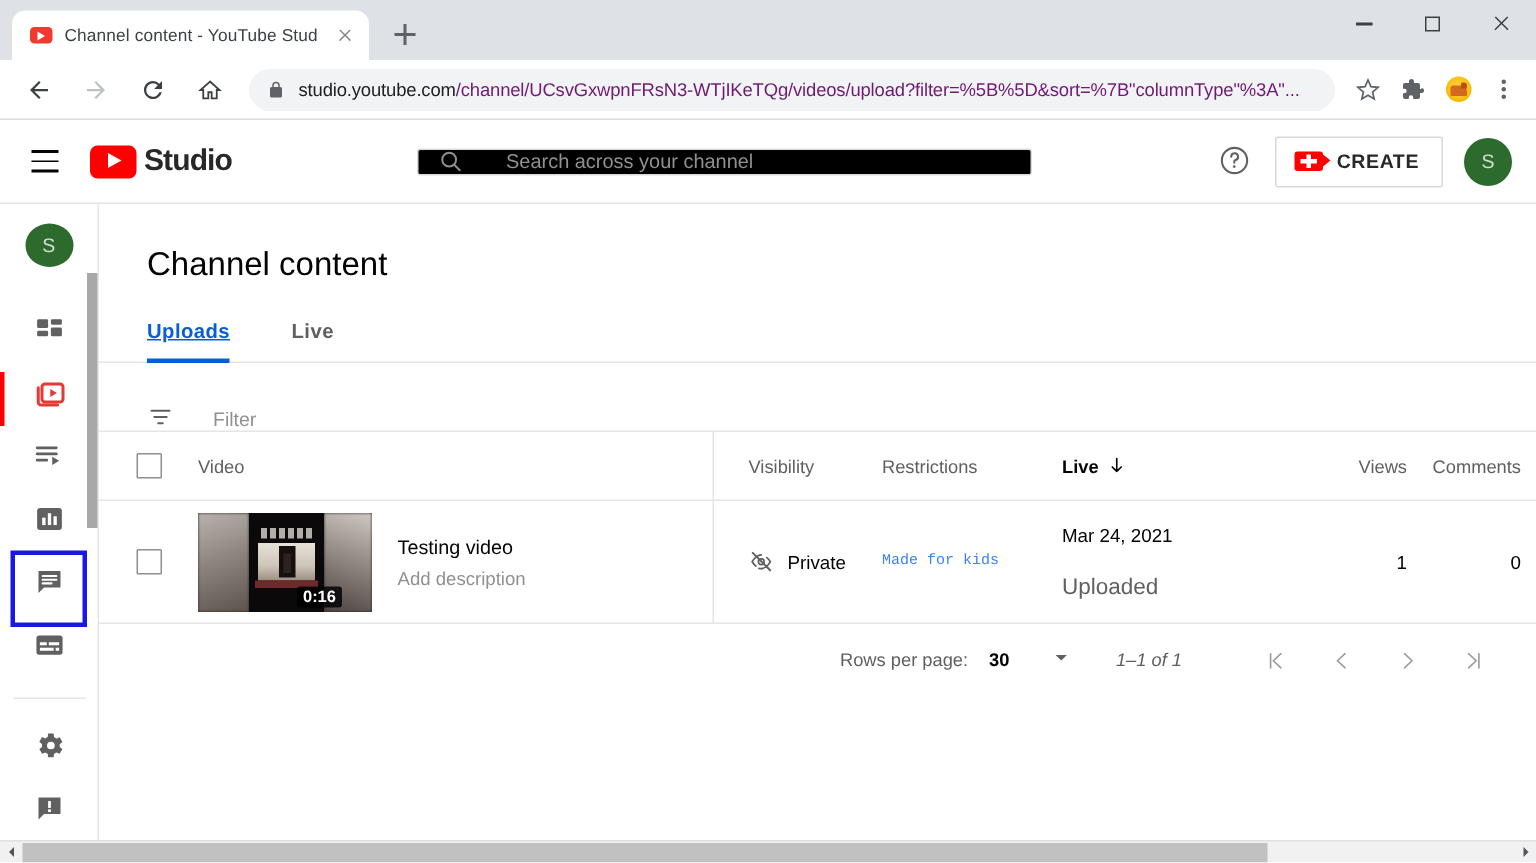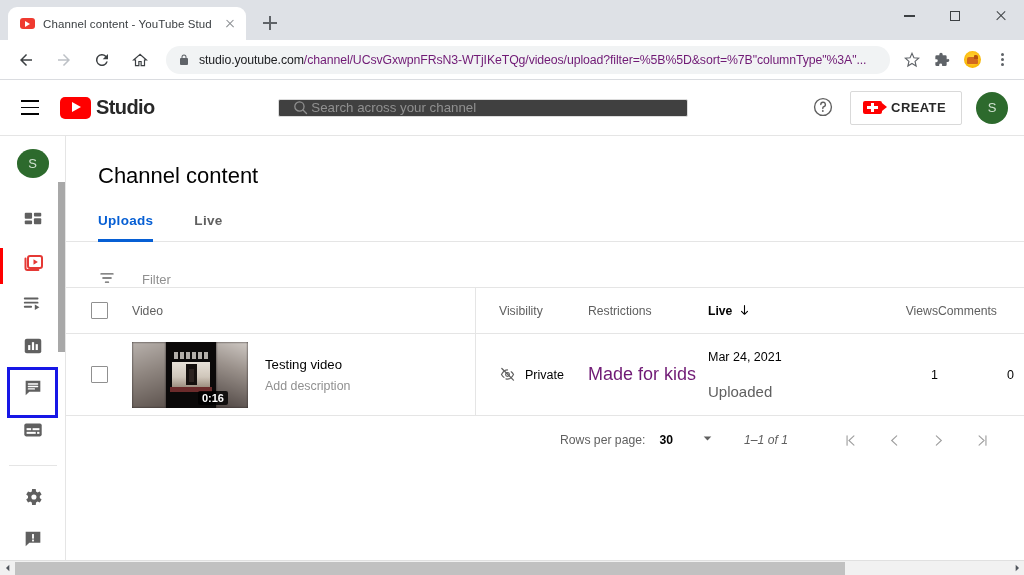--- a/index.html
+++ b/index.html
@@ -129,21 +129,21 @@
   .brand-logo::after {
     content: ""; position: absolute; left: 12px; top: 5.6px;
     border-left: 9px solid #fff;
     border-top: 5.4px solid transparent; border-bottom: 5.4px solid transparent;
   }
   .brand-text { font-size: 20px; font-weight: bold; color: #282828; letter-spacing: -.6px; }
 
   .search-wrap { flex: 1; display: flex; justify-content: center; }
   .searchbox {
     width: 410px; height: 18px; border: 1px solid #dcdcdc; border-radius: 2px;
-    display: flex; align-items: center; padding: 0 13px; gap: 2px; background: #404040;
+    display: flex; align-items: center; padding: 0 13px; gap: 28px; background: #000000;
   }
   .search-ph { font-size: 13.3px; color: #909090; }
 
   .header-right { display: flex; align-items: center; gap: 14px; }
   .help-icon { width: 24px; height: 24px; }
   .create-btn {
     height: 34px; border: 1px solid #d9d9d9; border-radius: 2px;
     display: flex; align-items: center; gap: 9px; padding: 0 15px 0 12px;
     background: #fff;
   }
@@ -207,21 +207,21 @@
   .content { flex: 1; min-width: 0; display: flex; flex-direction: column; background: #fff; }
   .page-title { font-size: 22px; color: #030303; padding: 27px 0 0 32px; font-weight: normal; }
 
   .tabs { display: flex; padding: 0 0 0 32px; margin-top: 24px;
           border-bottom: 1px solid #e5e5e5; gap: 0; }
   .tab-item {
     font-size: 13.5px; color: #606060; padding: 0 17px 13px; font-weight: bold;
     letter-spacing: .3px; position: relative;
   }
   .tab-item:first-child { padding-left: 0; padding-right: 24px; }
-  .tab-item.active { color: #065fd4; }
+  .tab-item.active { color: #065fd4; text-decoration: underline; }
   .tab-item.active::after {
     content: ""; position: absolute; left: 0; right: 24px; bottom: -1px;
     height: 3px; background: #065fd4;
   }
 
   .filterbar {
     height: 46px; display: flex; align-items: flex-end; padding-left: 32px;
     gap: 26px; border-bottom: 1px solid #e5e5e5;
   }
   .filter-ph { font-size: 13px; color: #909090; }
@@ -232,21 +232,21 @@
   }
   .th-check { width: 66px; flex: 0 0 66px; display: flex; justify-content: center; }
   .chk { width: 17px; height: 17px; border: 1.6px solid #909090; border-radius: 1px; }
   .th-video { flex: 1; min-width: 0; }
   .col-div { width: 1px; background: #e5e5e5; align-self: stretch; }
   .th-vis   { width: 112px; flex: 0 0 112px; padding-left: 23px; }
   .th-res   { width: 120px; flex: 0 0 120px; }
   .th-date  { width: 152px; flex: 0 0 152px; color: #030303; font-weight: bold;
               display: flex; align-items: center; gap: 6px; }
   .th-views { width: 78px; flex: 0 0 78px; text-align: right; }
-  .th-cmts  { width: 86px; flex: 0 0 86px; text-align: left; padding-right: 10px; }
+  .th-cmts  { width: 86px; flex: 0 0 86px; text-align: right; padding-right: 10px; }
 
   .row { height: 82px; display: flex; align-items: center; border-bottom: 1px solid #e5e5e5; }
   .td-check { width: 66px; flex: 0 0 66px; display: flex; justify-content: center; }
   .td-video { flex: 1; min-width: 0; display: flex; align-items: center; gap: 17px; }
   .thumb {
     width: 116px; height: 66px; flex: 0 0 116px; position: relative;
     background: #2b2624; overflow: hidden;
   }
   .thumb-bgL { position: absolute; left: 0; top: 0; width: 34px; height: 100%;
                background: linear-gradient(160deg, #b9b2ad 0%, #8f8680 45%, #5d534e 100%); filter: blur(1.2px); }
@@ -276,21 +276,21 @@
   }
   .thumb-dur {
     position: absolute; right: 20px; bottom: 3px; background: rgba(0,0,0,.82);
     color: #fff; font-size: 11px; font-weight: bold; padding: 1px 4px; border-radius: 2px;
   }
   .vid-title { font-size: 13.2px; color: #030303; margin-bottom: 7px; }
   .vid-desc  { font-size: 12.4px; color: #909090; }
 
   .td-vis { width: 112px; flex: 0 0 112px; padding-left: 23px; display: flex;
             align-items: center; gap: 9px; font-size: 12.5px; color: #030303; }
-  .td-res { width: 120px; flex: 0 0 120px; font-size: 18px; color: #701a75; }
+  .td-res { width: 120px; flex: 0 0 120px; font-size: 10px; color: #3b82f6; font-family: Liberation Mono, monospace; }
   .td-date{ width: 152px; flex: 0 0 152px; font-size: 12.5px; color: #030303; }
   .td-date .sub { font-size: 15px; color: #606060; margin-top: 19px; }
   .td-views { width: 78px; flex: 0 0 78px; text-align: right; font-size: 12.5px; color: #030303; }
   .td-cmts  { width: 86px; flex: 0 0 86px; text-align: right; padding-right: 10px;
               font-size: 12.5px; color: #030303; }
 
   .pager { height: 48px; display: flex; align-items: center;
            justify-content: flex-end; gap: 0; padding-right: 20px;
            font-size: 12.2px; color: #606060; }
   .pg-label { margin-right: 14px; color: #606060; }

